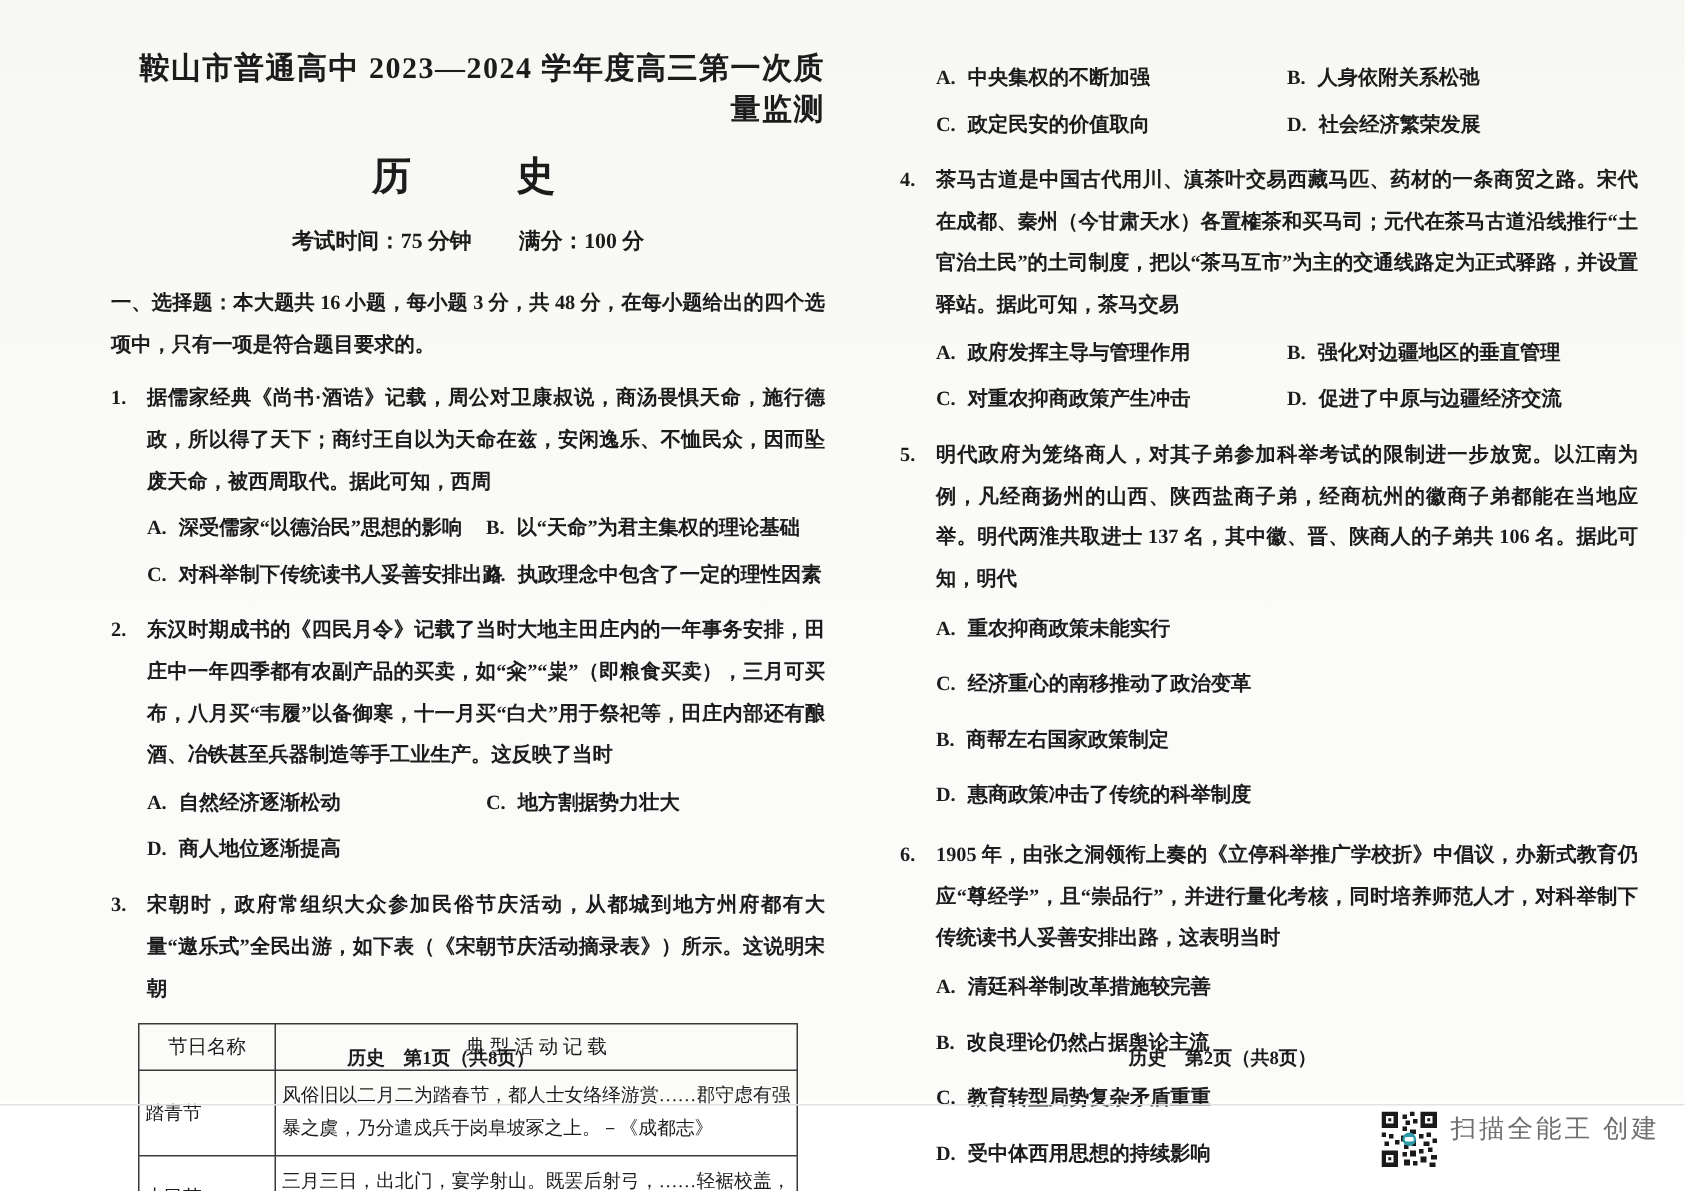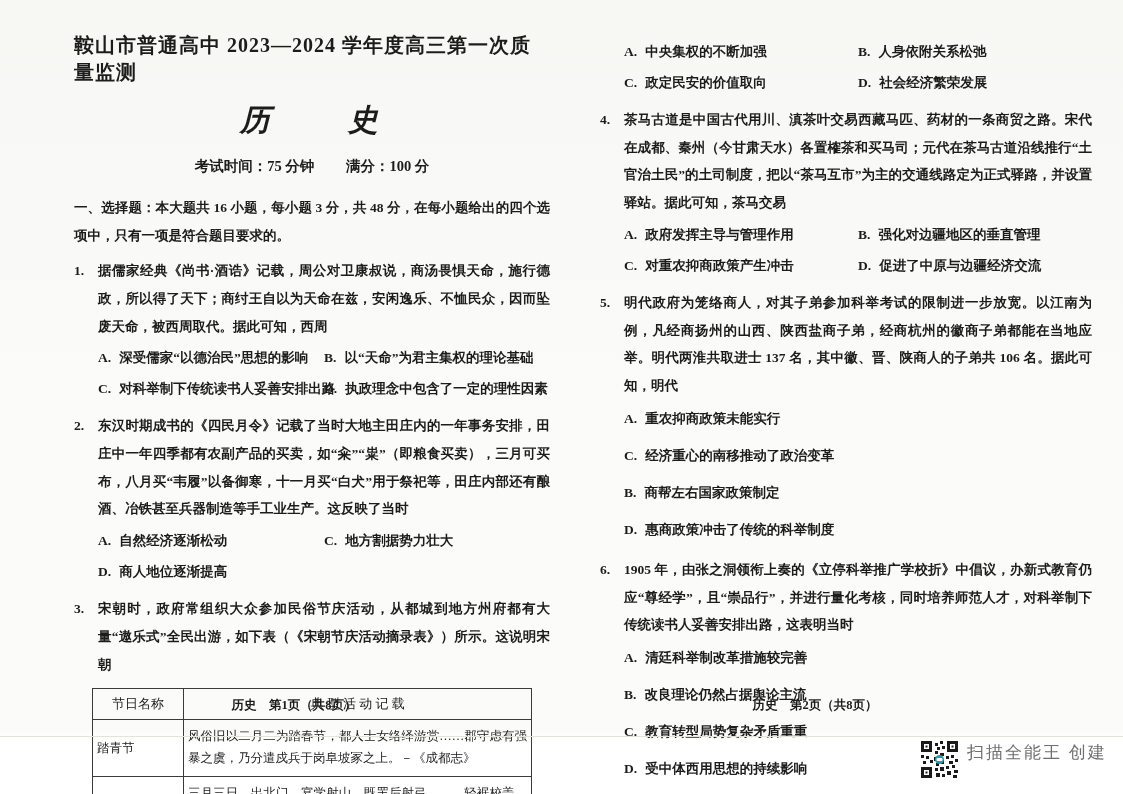--- a/index.html
+++ b/index.html
@@ -10,22 +10,22 @@
   }
   .scan{
     position:absolute;left:0;top:0;width:1123px;height:794px;
     background:linear-gradient(180deg,#f7f7f4 0%,#fbfbf9 55%,#fbfbf9 92%,#ffffff 93%);
   }
   .scan-edge{position:absolute;left:0;top:736px;width:1123px;border-top:1px solid #e3e3de;}
   .page{position:absolute;top:0;}
   .page-left{left:74px;width:476px;}
   .page-right{left:600px;width:492px;}
 
-  .title{font-size:20px;font-weight:bold;text-align:left;margin-top:32px;letter-spacing:1px;}
-  .subject{font-size:30px;font-weight:bold;text-align:center;margin-top:14px;letter-spacing:6px;font-style:italic;}
+  .title{font-size:20px;font-weight:bold;text-align:right;margin-top:32px;letter-spacing:1px;}
+  .subject{font-size:26px;font-weight:bold;text-align:center;margin-top:14px;letter-spacing:6px;}
   .exam-info{font-size:14.5px;font-weight:bold;text-align:center;margin-top:16px;}
   .exam-info span{margin:0 14px;}
 
   .intro{font-size:13.5px;font-weight:600;line-height:2.05;text-align:justify;margin-top:18px;}
 
   .q{display:flex;margin-top:8px;font-size:13.5px;font-weight:600;}
   .q-num{width:24px;flex:0 0 24px;line-height:2.05;}
   .q-body{flex:1;}
   .q-stem{line-height:2.05;text-align:justify;}
 

